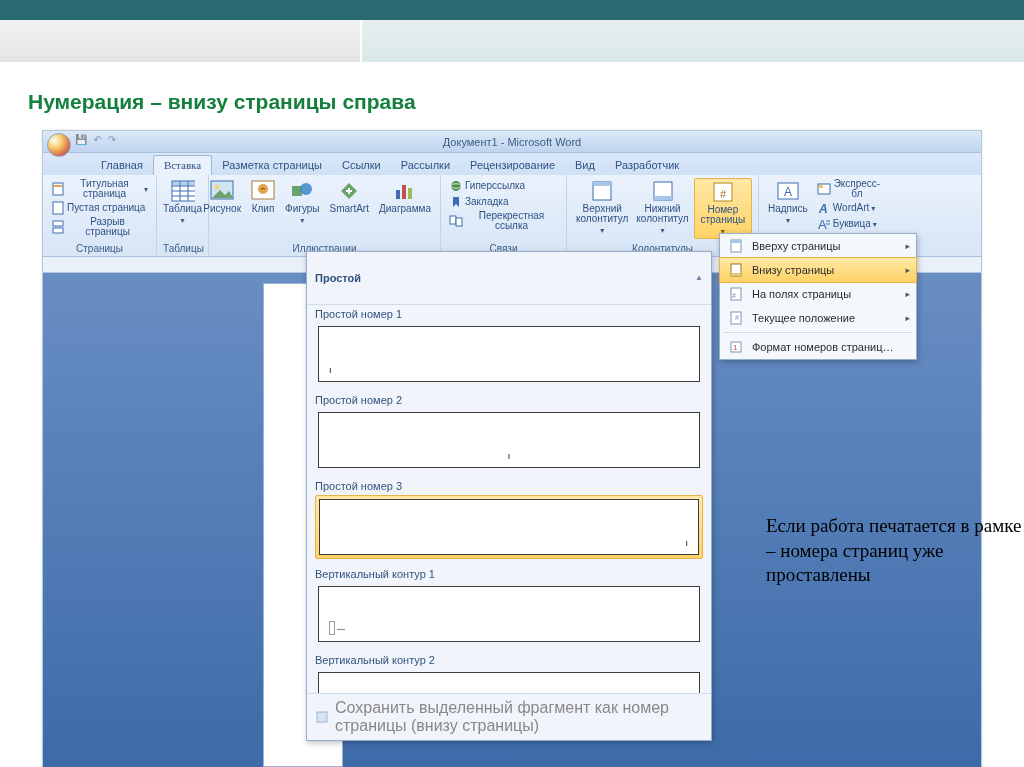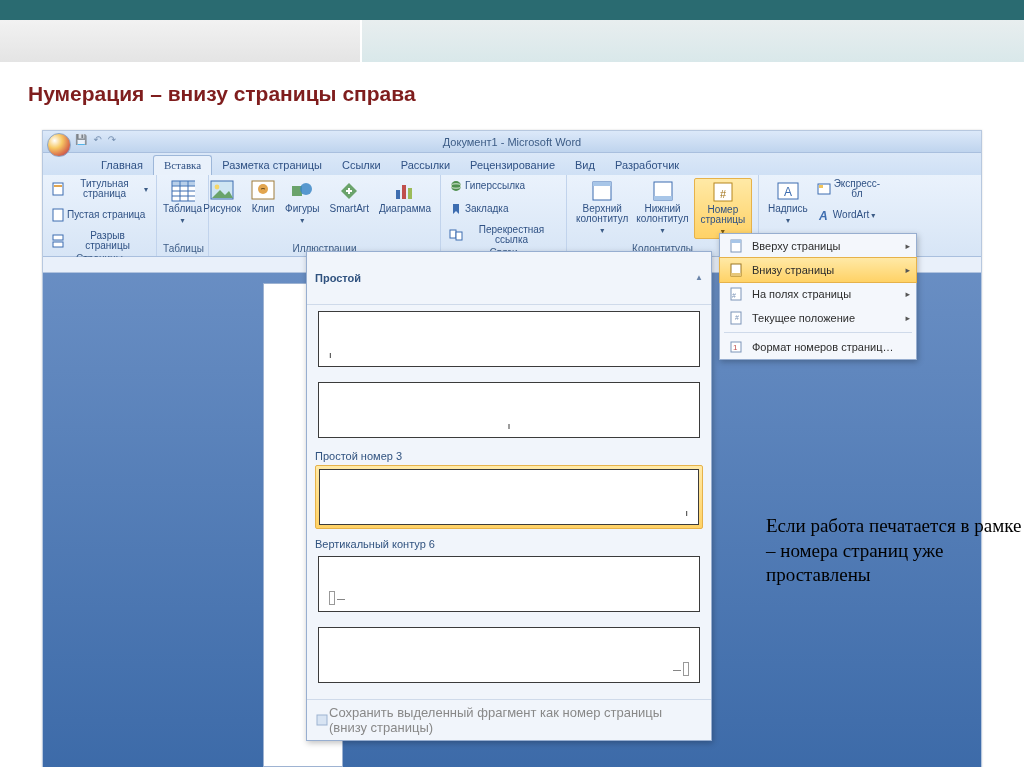--- a/index.html
+++ b/index.html
@@ -19,24 +19,25 @@
   .deco-strip {
     height: 42px;
     display: flex;
     gap: 2px;
     padding: 0;
   }
   .deco-strip > div { height: 100%; }
   .deco-l { flex: 0 0 360px; background: linear-gradient(#f2f2f2,#e4e4e4); }
   .deco-r { flex: 1; background: linear-gradient(#e8eeef,#d9e8ea); }
   .slide-title {
-    color: #7f1d1d;
+    color: #15803d;
     font-size: 21px;
     font-weight: 600;
     padding: 20px 8px 14px 28px;
+    margin-top: 8px;
   }
   .shot-wrap {
     position: absolute;
     left: 42px;
     top: 130px;
     width: 942px;
   }
   .word-window {
     width: 940px;
     border: 1px solid #b7c8df;
@@ -119,21 +120,21 @@
   .rbtn .ico {
     width: 24px; height: 22px;
     display: flex; align-items: center; justify-content: center;
   }
   .rbtn.small .ico { width: 14px; height: 14px; }
   .rbtn .lbl { font-size: 10px; line-height: 1; text-align: center; }
   .rbtn.highlighted {
     background: linear-gradient(#ffe9a6,#ffd266);
     border: 1px solid #e6b24a;
   }
-  .vstack { display: flex; flex-direction: column; gap: 7px; }
+  .vstack { display: flex; flex-direction: column; gap: 0; }
   .doc-area {
     height: 520px;
     background: linear-gradient(#6a8fc4,#3c6aa8);
     position: relative;
     overflow: hidden;
   }
   .rulers-top {
     height: 16px;
     background: #e9f0fa;
     border-bottom: 1px solid #b0c3df;
@@ -193,22 +194,22 @@
     color: #30527f;
     font-weight: 600;
     padding: 3px 8px;
     border-top: 1px solid #cfdaea;
     border-bottom: 1px solid #cfdaea;
   }
   .gal-foot {
     border-top: 1px solid #cfdaea;
     padding: 5px 8px;
     color: #888;
-    font-size: 13px;
-    display: flex; align-items: center; 
+    font-size: 16px;
+    display: flex; align-items: center; gap:6px;
   }
   
   .submenu {
     position: absolute;
     left: 719px;
     top: 233px;
     width: 198px;
     background: #f4f7fc;
     border: 1px solid #97aed0;
     box-shadow: 1px 2px 6px rgba(0,0,0,.25);
@@ -578,53 +579,56 @@
 
 <div class="gallery">
   <div class="gal-head">
     <span>Простой</span>
     <span style="display:flex;flex-direction:column;font-size:8px;color:#6b85aa;line-height:1">
       <span>▲</span>
     </span>
   </div>
   <div class="gal-scroll">
     <div class="gal-item">
+      <div class="lab">Простой номер 1</div>
       <div class="gal-prev-outer">
           <div class="gal-prev">
             <span class="num-left">ı</span>
           </div>
         </div>
     </div>
     <div class="gal-item">
+      <div class="lab">Простой номер 2</div>
       <div class="gal-prev-outer">
           <div class="gal-prev">
             <span class="num-center">ı</span>
           </div>
         </div>
     </div>
     <div class="gal-item sel">
       <div class="lab">Простой номер 3</div>
       <div class="gal-prev-outer">
           <div class="gal-prev">
             <span class="num-right">ı</span>
           </div>
         </div>
     </div>
     <div class="gal-item">
-      <div class="lab">Вертикальный контур 6</div>
+      <div class="lab">Вертикальный контур 1</div>
       <div class="gal-prev-outer">
           <div class="gal-prev">
         <span class="num-left bracket">
               <span style="display:inline-block;width:6px;height:14px;border:1px solid #999"></span>
               <span style="font-size:8px">—</span>
             </span>
       </div>
         </div>
     </div>
     <div class="gal-item">
+      <div class="lab">Вертикальный контур 2</div>
       <div class="gal-prev-outer">
           <div class="gal-prev">
         <span class="num-right bracket">
               <span style="font-size:8px">—</span>
               <span style="display:inline-block;width:6px;height:14px;border:1px solid #999"></span>
             </span>
       </div>
         </div>
     </div>
   </div>

